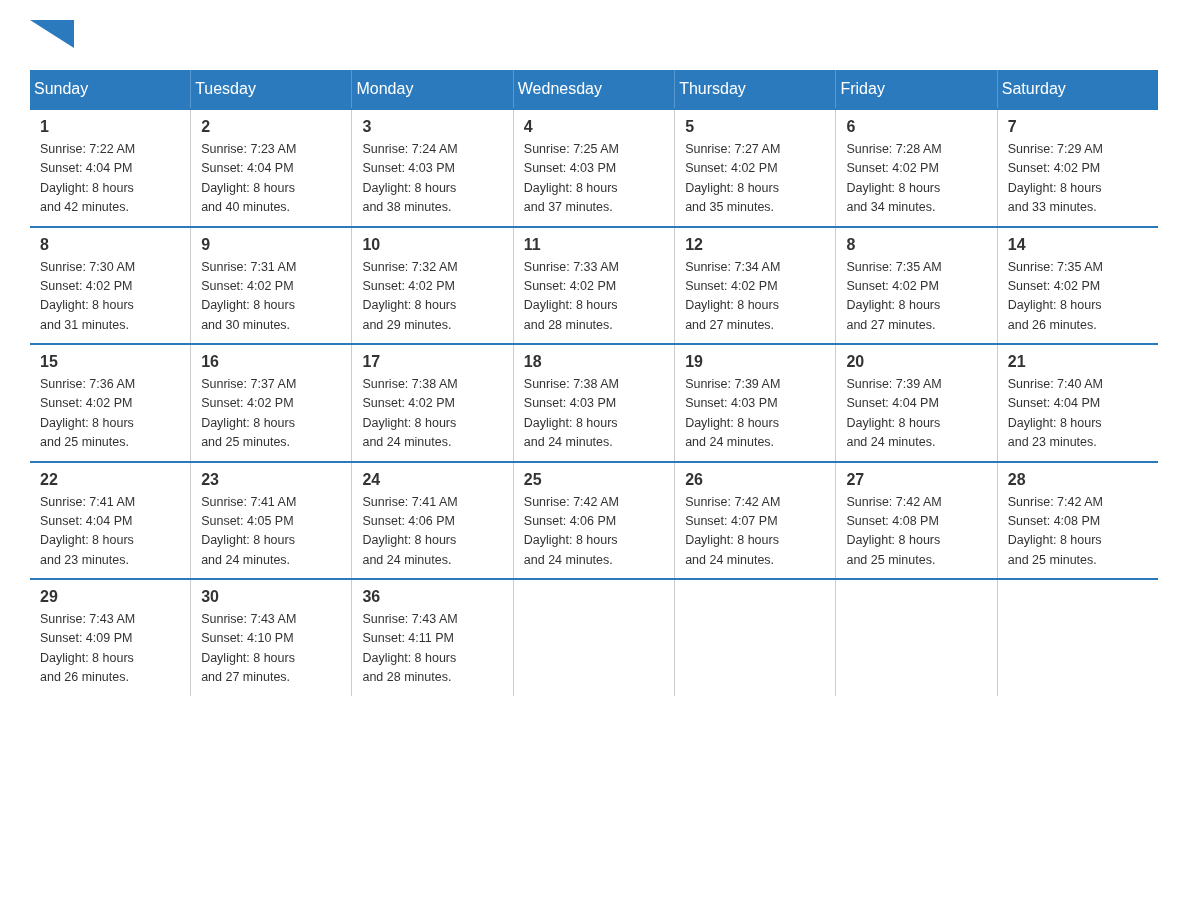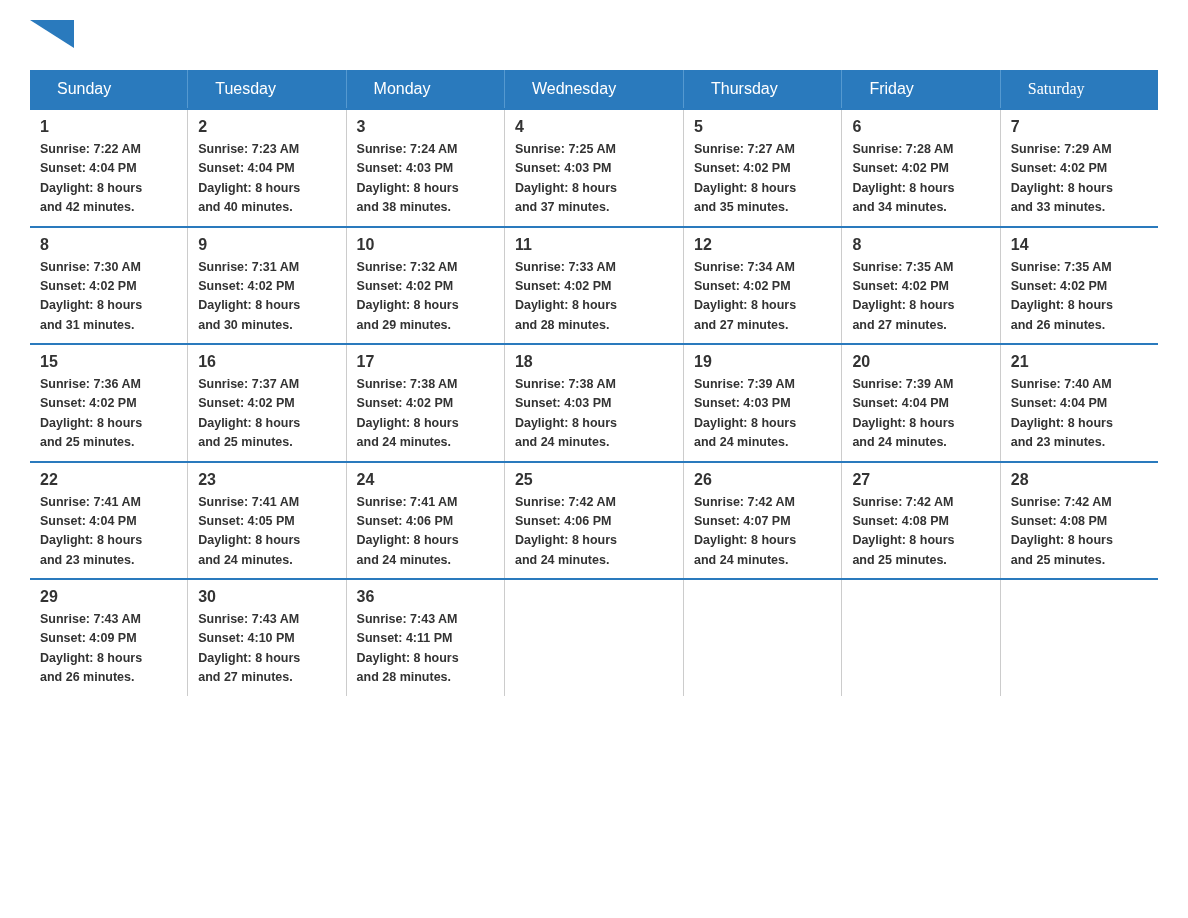--- a/index.html
+++ b/index.html
@@ -52,28 +52,27 @@
       margin-top: 4px;
     }
     .calendar-table {
       width: 100%;
       border-collapse: collapse;
     }
     .calendar-table thead tr th {
       background-color: #2a7abd;
       color: #ffffff;
       text-align: left;
-      padding: 10px 27px;
+      padding: 10px 4px;
       font-size: 16px;
       font-weight: normal;
       border-right: 1px solid #5599d0;
     }
     .calendar-table thead tr th:last-child {
       border-right: none;
-      font-family: Liberation Serif, serif;
     }
     .calendar-table tbody tr td {
       vertical-align: top;
       padding: 8px 10px;
       border-top: 2px solid #2a7abd;
       border-right: 1px solid #cccccc;
       font-size: 13px;
       color: #333;
       min-height: 110px;
       height: 110px;
@@ -84,21 +83,20 @@
     .day-number {
       font-size: 16px;
       font-weight: bold;
       margin-bottom: 4px;
       display: block;
     }
     .day-info {
       font-size: 12.5px;
       line-height: 1.55;
       color: #333;
-      font-weight: bold;
     }
     .empty-cell {
       background: #fff;
     }
   </style>
 </head>
 <body>
 
 <div class="header">
   <div class="logo">

